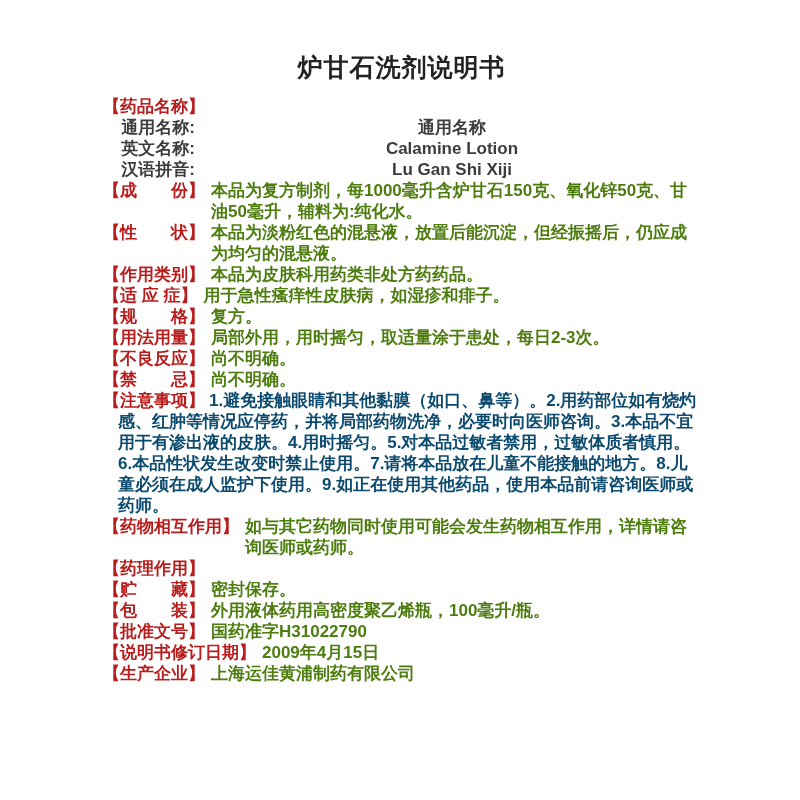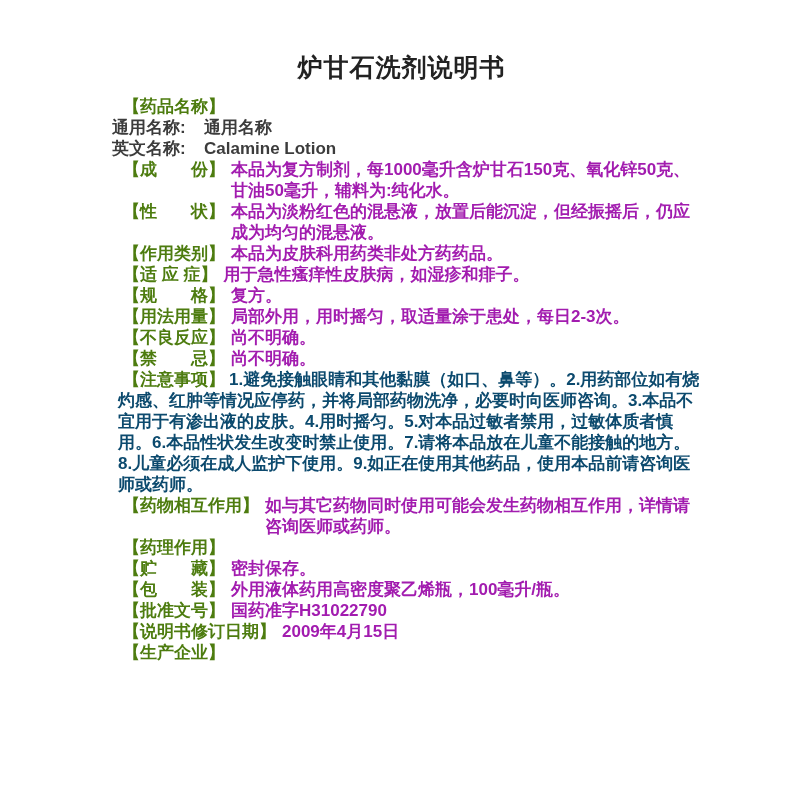--- a/index.html
+++ b/index.html
@@ -23,56 +23,59 @@
     line-height: 30px;
     font-weight: 700;
     color: #222222;
     letter-spacing: 1px;
     margin-bottom: 14px;
   }
   .row { display: flex; align-items: flex-start; }
   .lab {
     flex: none;
     font-weight: 700;
-    color: #4d7c0f;
+    color: #b91c1c;
     padding-right: 6px;
     white-space: pre;
-    margin-left: 20px;
   }
-  .txt { flex: 1; color: #a21caf; }
+  .txt { flex: 1; color: #4d7c0f; }
   
   .hang {
     display: block;
     padding-left: 15px;
     text-indent: -15px;
   }
   .hang .lab { padding-right: 4px; text-align: right; }
   .hang .txt-inline { color: #0c4a6e; }
   .head-row .lab { padding-right: 0; }
-  .subrow { display: flex; padding-left: 9px; }
+  .subrow { display: flex; padding-left: 9px; text-align: center; }
   .sublab { flex: none; width: 92px; color: #3c3c3c; }
   .subval { flex: 1; color: #3c3c3c; }
 </style>
 </head>
 <body>
 
 <div class="sheet">
 
   <h1 class="doc-title">炉甘石洗剂说明书</h1>
 
   <div class="row head-row">
     <span class="lab">【药品名称】</span>
   </div>
   <div class="subrow">
     <span class="sublab">通用名称:</span>
     <span class="subval">通用名称</span>
   </div>
   <div class="subrow">
     <span class="sublab">英文名称:</span>
     <span class="subval">Calamine Lotion</span>
+  </div>
+  <div class="subrow">
+    <span class="sublab">汉语拼音:</span>
+    <span class="subval">Lu Gan Shi Xiji</span>
   </div>
 
   <div class="row">
     <span class="lab">【成　　份】</span>
     <div class="txt">本品为复方制剂，每1000毫升含炉甘石150克、氧化锌50克、甘油50毫升，辅料为:纯化水。</div>
   </div>
 
   <div class="row">
     <span class="lab">【性　　状】</span>
     <div class="txt">本品为淡粉红色的混悬液，放置后能沉淀，但经振摇后，仍应成为均匀的混悬液。</div>
@@ -138,15 +141,16 @@
     <div class="txt">国药准字H31022790</div>
   </div>
 
   <div class="row">
     <span class="lab">【说明书修订日期】</span>
     <div class="txt">2009年4月15日</div>
   </div>
 
   <div class="row">
     <span class="lab">【生产企业】</span>
+    <div class="txt">上海运佳黄浦制药有限公司</div>
   </div>
 
 </div>
 
 </body></html>

